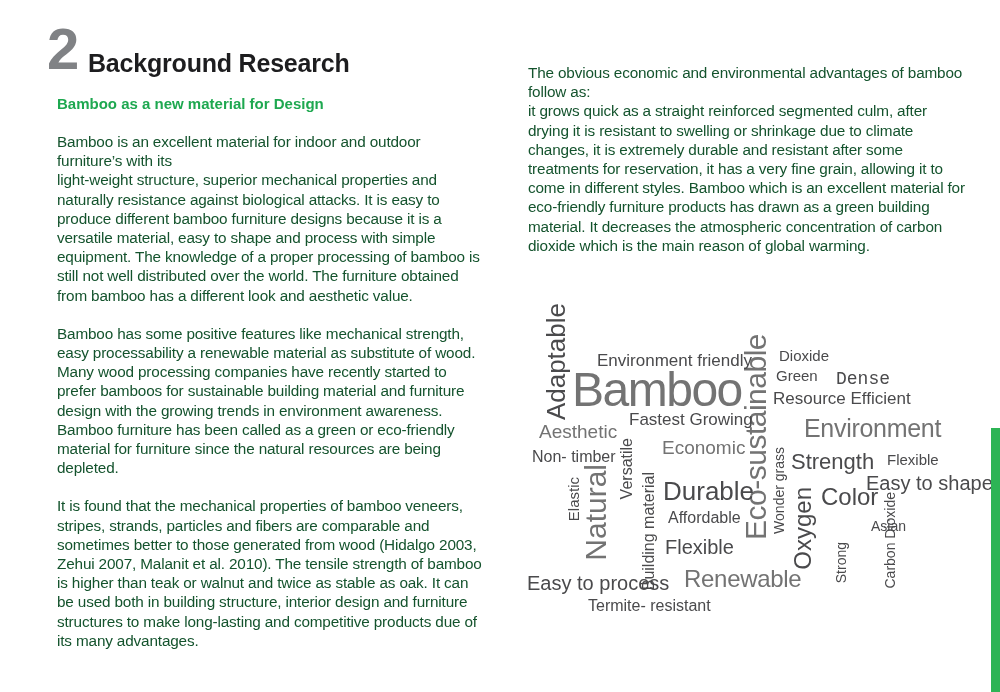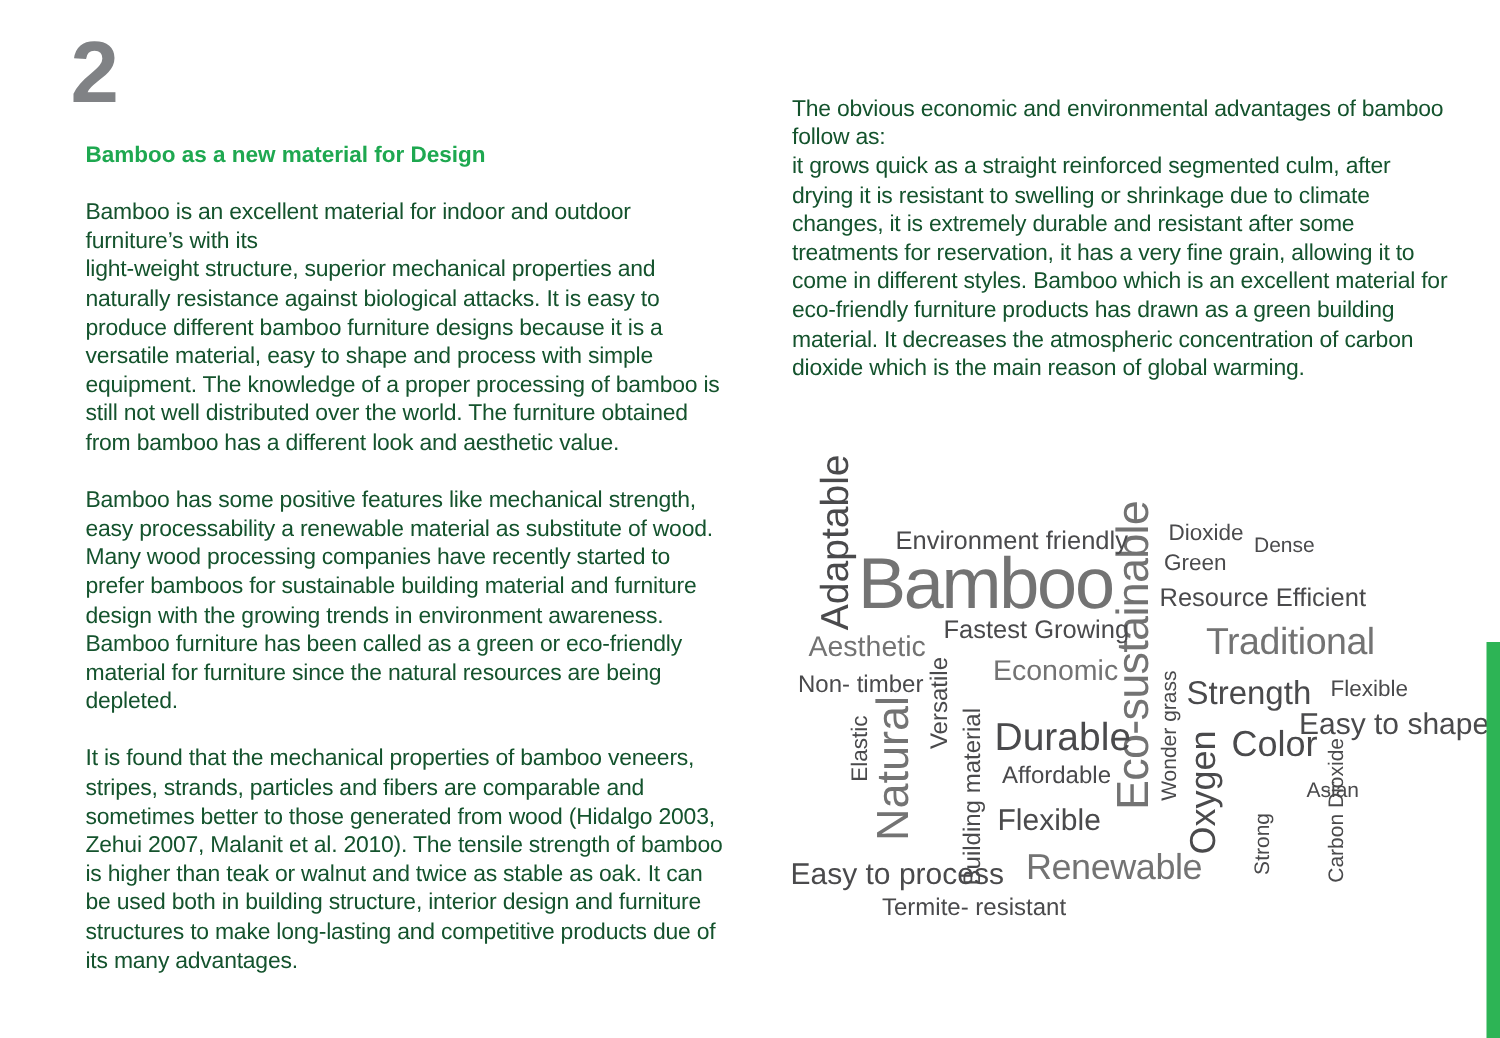--- a/index.html
+++ b/index.html
@@ -32,20 +32,21 @@
   .cloud-word.bold{font-weight:400;color:#737373;}
   .cloud-word.vertical{writing-mode:vertical-rl;transform:rotate(180deg);}
   .green-bar{position:absolute;width:9px;}
 </style>
 </head>
 <body>
 
 <div class="page">
 
   <div class="hdr-num" style="color: rgb(128, 130, 133);">2</div>
+  <h1 class="hdr-title" style="margin:0;">Background Research</h1>
   <div class="subtitle" style="color: rgb(30, 168, 80);">Bamboo as a new material for Design</div>
 
   <div class="col-left body-text" id="left-paragraphs">
       <p>Bamboo is an excellent material for indoor and outdoor furniture’s with its
 light-weight structure, superior mechanical properties and naturally resistance against biological attacks. It is easy to produce different bamboo furniture designs because it is a versatile material, easy to shape and process with simple equipment. The knowledge of a proper processing of bamboo is still not well distributed over the world. The furniture obtained from bamboo has a different look and aesthetic value.</p>
       <p>Bamboo has some positive features like mechanical strength, easy processability a renewable material as substitute of wood. Many wood processing companies have recently started to prefer bamboos for sustainable building material and furniture design with the growing trends in environment awareness. Bamboo furniture has been called as a green or eco-friendly material for furniture since the natural resources are being depleted.</p>
       <p>It is found that the mechanical properties of bamboo veneers, stripes, strands, particles and fibers are comparable and sometimes better to those generated from wood (Hidalgo 2003, Zehui 2007, Malanit et al. 2010). The tensile strength of bamboo is higher than teak or walnut and twice as stable as oak. It can be used both in building structure, interior design and furniture structures to make long-lasting and competitive products due of its many advantages.</p>
     </div>
 
   <div class="col-right body-text">The obvious economic and environmental advantages of bamboo follow as:
@@ -65,23 +66,23 @@
       <span class="cloud-word bold vertical" style="left: 581px; top: 464px; font-size: 30px;">Natural</span>
       <span class="cloud-word vertical" style="left: 641px; top: 472px; font-size: 16px;">Building material</span>
       <span class="cloud-word" style="left: 663px; top: 478px; font-size: 26px;">Durable</span>
       <span class="cloud-word" style="left: 668px; top: 510px; font-size: 16px;">Affordable</span>
       <span class="cloud-word" style="left: 665px; top: 537px; font-size: 20px;">Flexible</span>
       <span class="cloud-word" style="left: 527px; top: 573px; font-size: 20px;">Easy to process</span>
       <span class="cloud-word bold" style="left: 684px; top: 567px; font-size: 24px; letter-spacing: -0.3px;">Renewable</span>
       <span class="cloud-word" style="left: 588px; top: 598px; font-size: 16px;">Termite- resistant</span>
       <span class="cloud-word" style="left: 779px; top: 348px; font-size: 15px;">Dioxide</span>
       <span class="cloud-word" style="left: 776px; top: 368px; font-size: 15px;">Green</span>
-      <span class="cloud-word" style="left: 836px; top: 356px; font-size: 14px;">Dense</span>
+      <span class="cloud-word" style="left: 836px; top: 370px; font-size: 18px; font-family: Liberation Mono, monospace;">Dense</span>
       <span class="cloud-word" style="left: 773px; top: 390px; font-size: 17px;">Resource Efficient</span>
-      <span class="cloud-word bold" style="left: 804px; top: 416px; font-size: 25px; letter-spacing: -0.3px;">Traditional</span>
+      <span class="cloud-word bold" style="left: 804px; top: 416px; font-size: 25px; letter-spacing: -0.3px;">Environment</span>
       <span class="cloud-word" style="left: 791px; top: 451px; font-size: 22px;">Strength</span>
       <span class="cloud-word" style="left: 887px; top: 452px; font-size: 15px;">Flexible</span>
       <span class="cloud-word" style="left: 866px; top: 473px; font-size: 20px;">Easy to shape</span>
       <span class="cloud-word" style="left: 821px; top: 485px; font-size: 24px;">Color</span>
       <span class="cloud-word vertical" style="left: 772px; top: 447px; font-size: 14px;">Wonder grass</span>
       <span class="cloud-word vertical" style="left: 791px; top: 487px; font-size: 24px;">Oxygen</span>
       <span class="cloud-word" style="left: 871px; top: 519px; font-size: 14px;">Asian</span>
       <span class="cloud-word vertical" style="left: 834px; top: 542px; font-size: 14px;">Strong</span>
       <span class="cloud-word vertical" style="left: 883px; top: 492px; font-size: 14px;">Carbon Dioxide</span>
     </div>

